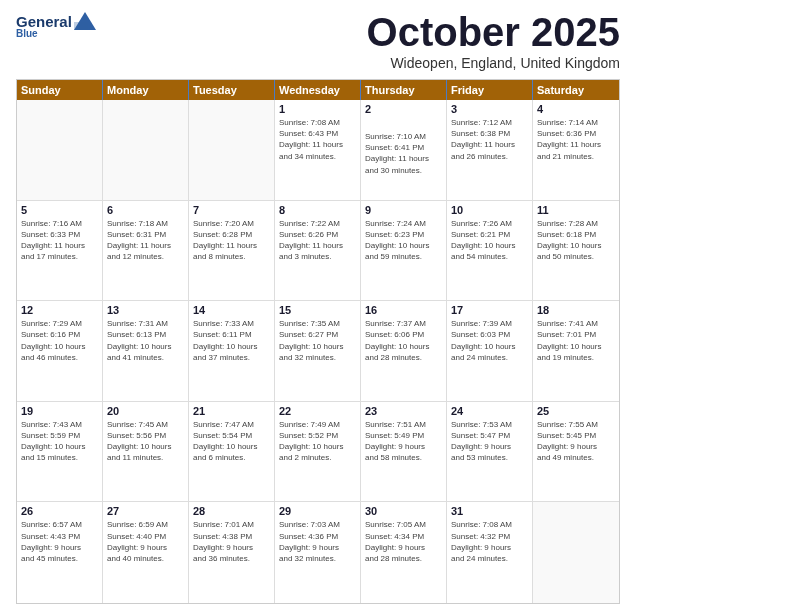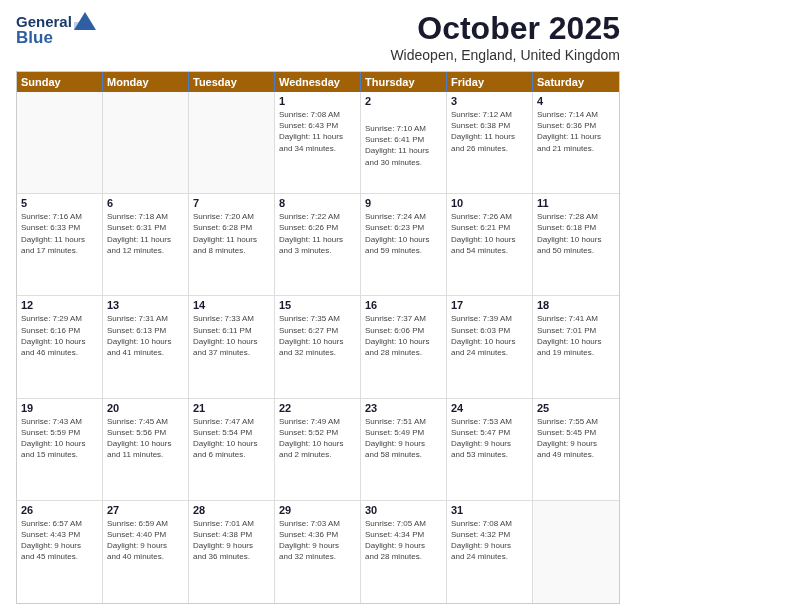--- a/index.html
+++ b/index.html
@@ -30,21 +30,21 @@
     }
     .logo-row {
       display: flex;
       align-items: center;
       gap: 2px;
     }
     .title-section {
       text-align: right;
     }
     .month-title {
-      font-size: 32px;
+      font-size: 40px;
       font-weight: bold;
       color: #1a1a2e;
       line-height: 1;
     }
     .location {
       font-size: 14px;
       color: #333;
       margin-top: 3px;
     }
     .calendar {
@@ -108,21 +108,21 @@
     <div class="logo">
       <div class="logo-row">
         <div style="display:inline-flex; align-items:center;">
           <span style="font-size:15px; font-weight:bold; color:#1a3a6b;">General</span>
           <svg width="22" height="18" viewBox="0 0 22 18" style="margin-left:2px;">
             <polygon points="0,18 11,0 22,18" fill="#2e5fa3"></polygon>
             <rect x="0" y="10" width="14" height="8" fill="#2e5fa3" opacity="0.3"></rect>
           </svg>
         </div>
       </div>
-      <div style="font-size:17px; font-weight:bold; color:#2e5fa3; margin-top:-2px;">Blue</div>
+      <div style="font-size:10px; font-weight:bold; color:#2e5fa3; margin-top:-2px;">Blue</div>
     </div>
     <div class="title-section">
       <div class="month-title">October 2025</div>
       <div class="location">Wideopen, England, United Kingdom</div>
     </div>
   </div>
 
   <div class="calendar">
     <div class="cal-header">
     <div class="cal-header-cell">Sunday</div>

